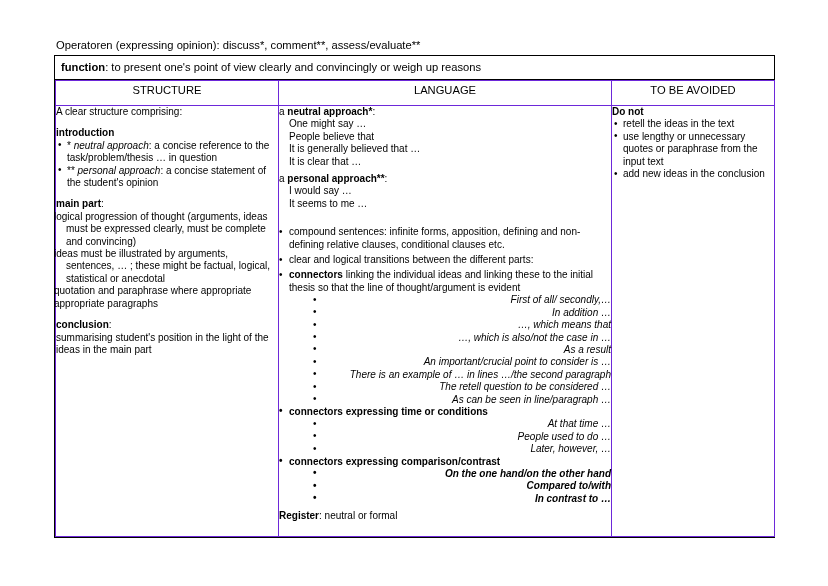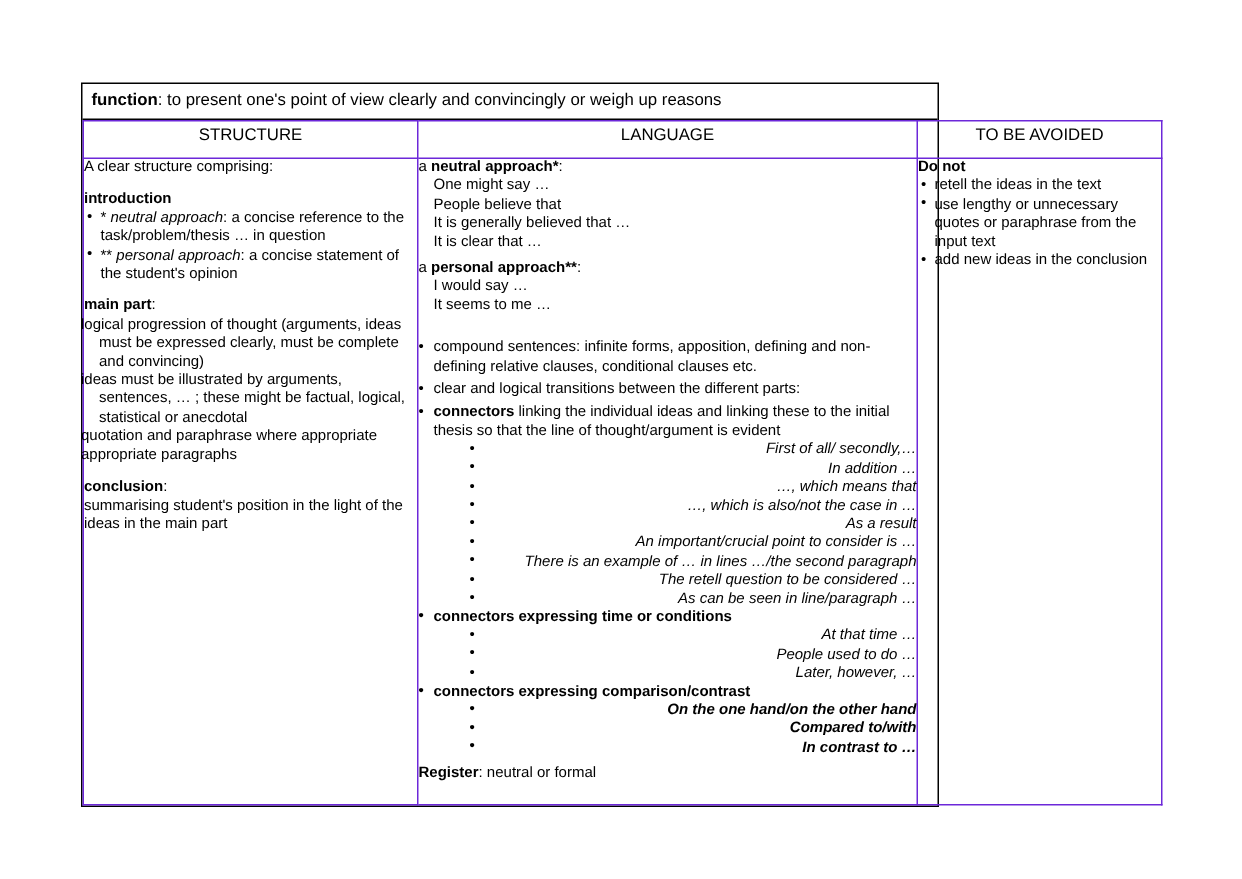--- a/index.html
+++ b/index.html
@@ -24,21 +24,21 @@
     left: 56px;
     top: 38px;
     font-size: 11.2px;
     line-height: 14px;
     white-space: nowrap;
   }
   .sheet {
     position: absolute;
     left: 54px;
     top: 55px;
-    width: 572px;
+    width: 721px;
     border: 1px solid #000;
     box-sizing: border-box;
   }
   .function-row {
     border-bottom: 1px solid #000;
     padding: 4px 6px 5px 6px;
     font-size: 11.2px;
     line-height: 14px;
   }
   .function-row b { font-weight: bold; }
@@ -162,20 +162,21 @@
     left: 2px;
     top: -0.5px;
     font-size: 10px;
   }
 </style>
 </head>
 <body>
 
 <div class="page">
 
+  <div class="operators-line">Operatoren (expressing opinion): discuss*, comment**, assess/evaluate**</div>
 
   <div class="sheet">
 
     <div class="function-row">
       <b>function</b><span>: to present one's point of view clearly and convincingly or weigh up reasons</span>
     </div>
 
     <table class="grid">
       <colgroup>
         <col class="c-structure">

